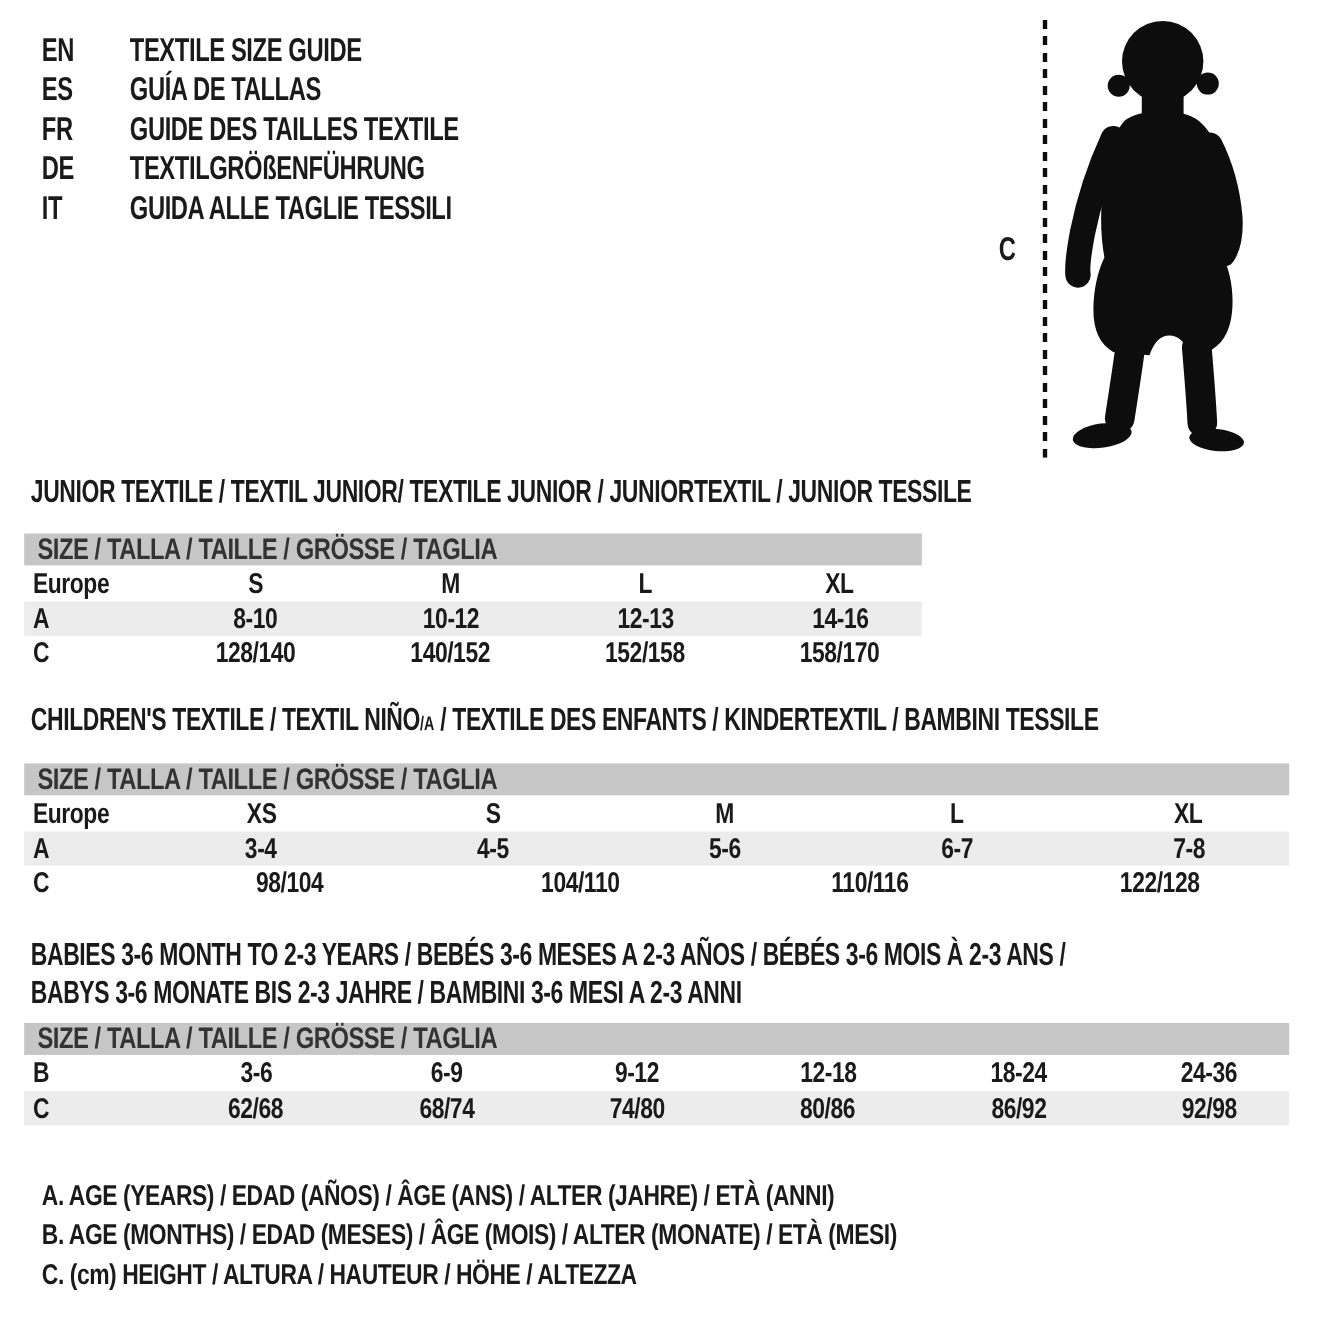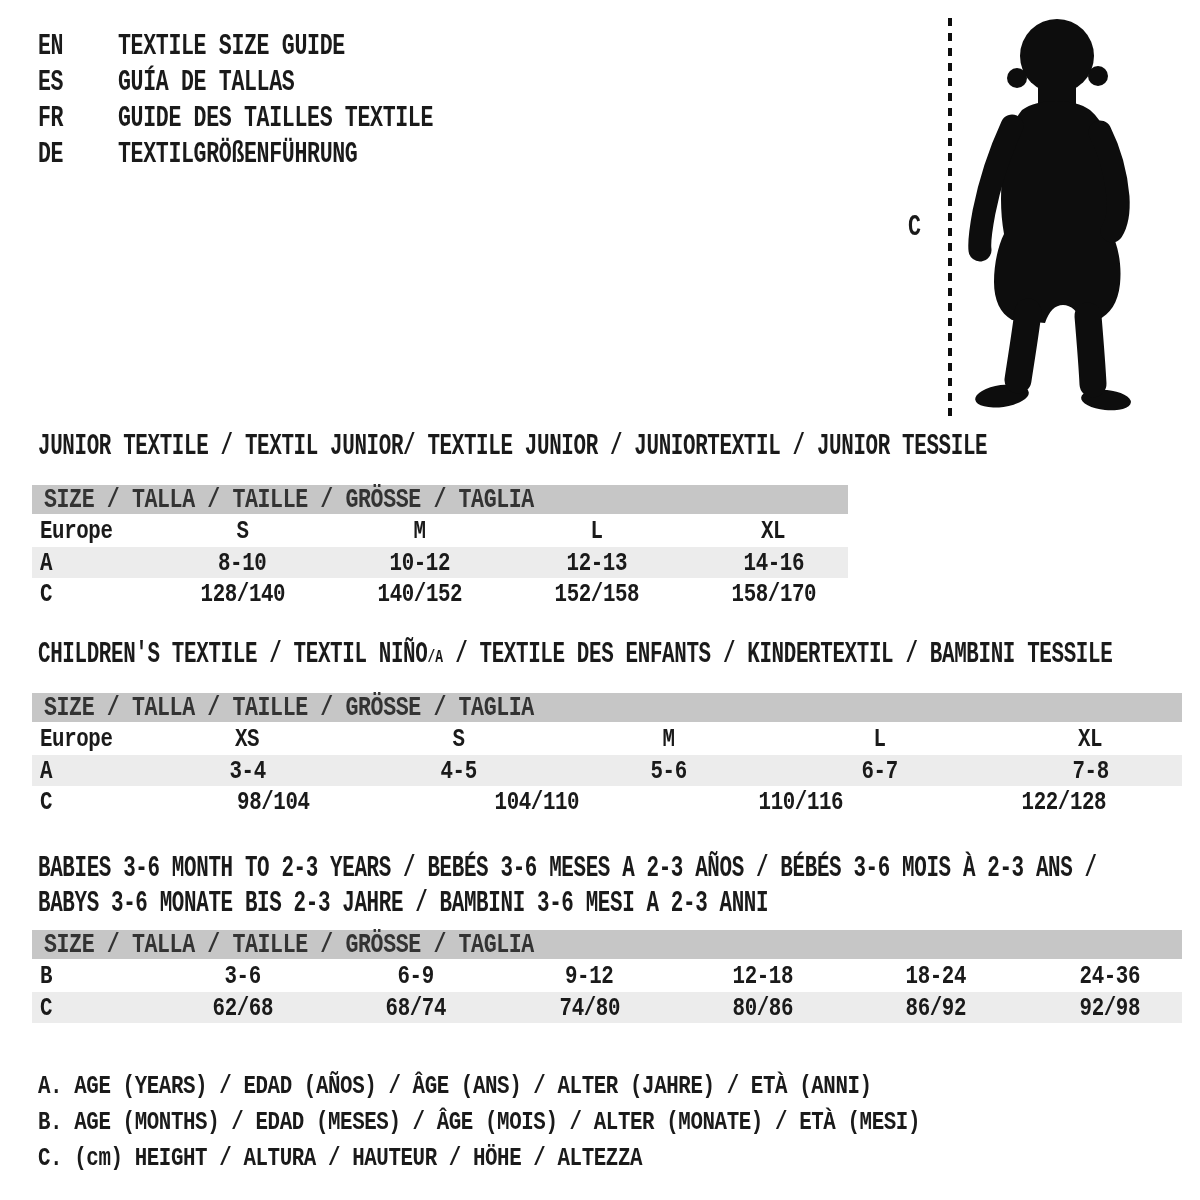--- a/index.html
+++ b/index.html
@@ -6,40 +6,40 @@
     --header-bar:#c6c6c6;
     --row-shaded:#ececec;
     --text:#1a1a1a;
     --bar-text:#333333;
     --silhouette:#0d0d0d;
   }
   *{margin:0;padding:0;box-sizing:border-box;}
   html,body{background:#ffffff;}
   body{font-family:"Liberation Sans",sans-serif;color:var(--text);}
   .page{position:relative;width:1200px;height:1200px;background:#ffffff;overflow:hidden;
-        font-weight:700;letter-spacing:-0.5px;font-family:Liberation Mono, monospace;}
+        font-weight:700;letter-spacing:-0.5px;}
 
   
   .cx-title{display:inline-block;transform:scaleX(.72);transform-origin:0 50%;white-space:nowrap;}
   .cx-cell{display:inline-block;transform:scaleX(.80);transform-origin:50% 50%;white-space:nowrap;}
   .cx-left{display:inline-block;transform:scaleX(.80);transform-origin:0 50%;white-space:nowrap;}
 
   
   .langs{position:absolute;left:38px;top:28px;}
   .lang-row{display:flex;height:36px;align-items:center;font-size:30px;}
   .lang-code{width:80px;}
   
   .figure{position:absolute;left:890px;top:0;width:300px;height:440px;}
   .dash-line{position:absolute;left:58px;top:18px;width:4px;height:398px;
     background:repeating-linear-gradient(to bottom,var(--silhouette) 0 8px,transparent 8px 15px);}
   .figure-label{position:absolute;left:18px;top:210px;font-size:30px;}
   .figure svg{position:absolute;left:68px;top:14px;}
 
   
-  .section{position:absolute;left:32px;}
+  .section{position:absolute;left:22px;}
   .sec-junior{top:432px;width:816px;}
   .sec-children{top:640px;width:1150px;}
   .sec-babies{top:851px;width:1150px;}
   .sec-title{font-size:29px;line-height:30px;padding-left:6px;}
   .sec-junior .sec-title{margin-bottom:23px;}
   .sec-children .sec-title{margin-bottom:21px;}
   .babies-title{font-size:29px;line-height:35px;padding-left:6px;margin-bottom:9px;}
   .babies-title .tline{display:block;height:35px;}
   .tsub{font-size:18px;letter-spacing:0;}
   .size-bar{height:29px;background:var(--header-bar);color:var(--bar-text);
@@ -70,20 +70,24 @@
       <span class="lang-code"><span class="cx-title">ES</span></span>
       <span class="cx-title">GUÍA DE TALLAS</span>
     </div>
     <div class="lang-row">
       <span class="lang-code"><span class="cx-title">FR</span></span>
       <span class="cx-title">GUIDE DES TAILLES TEXTILE</span>
     </div>
     <div class="lang-row">
       <span class="lang-code"><span class="cx-title">DE</span></span>
       <span class="cx-title">TEXTILGRÖßENFÜHRUNG</span>
+    </div>
+    <div class="lang-row">
+      <span class="lang-code"><span class="cx-title">IT</span></span>
+      <span class="cx-title">GUIDA ALLE TAGLIE TESSILI</span>
     </div>
   </div>
 
   <div class="figure">
     <div class="dash-line"></div>
     <div class="figure-label cx-title">C</div>
     <svg width="186" height="404" viewBox="0 0 186 404">
       <g fill="var(--silhouette)" stroke="none">
         <circle cx="99" cy="42" r="37"></circle>
         <circle cx="59" cy="64" r="10"></circle>

